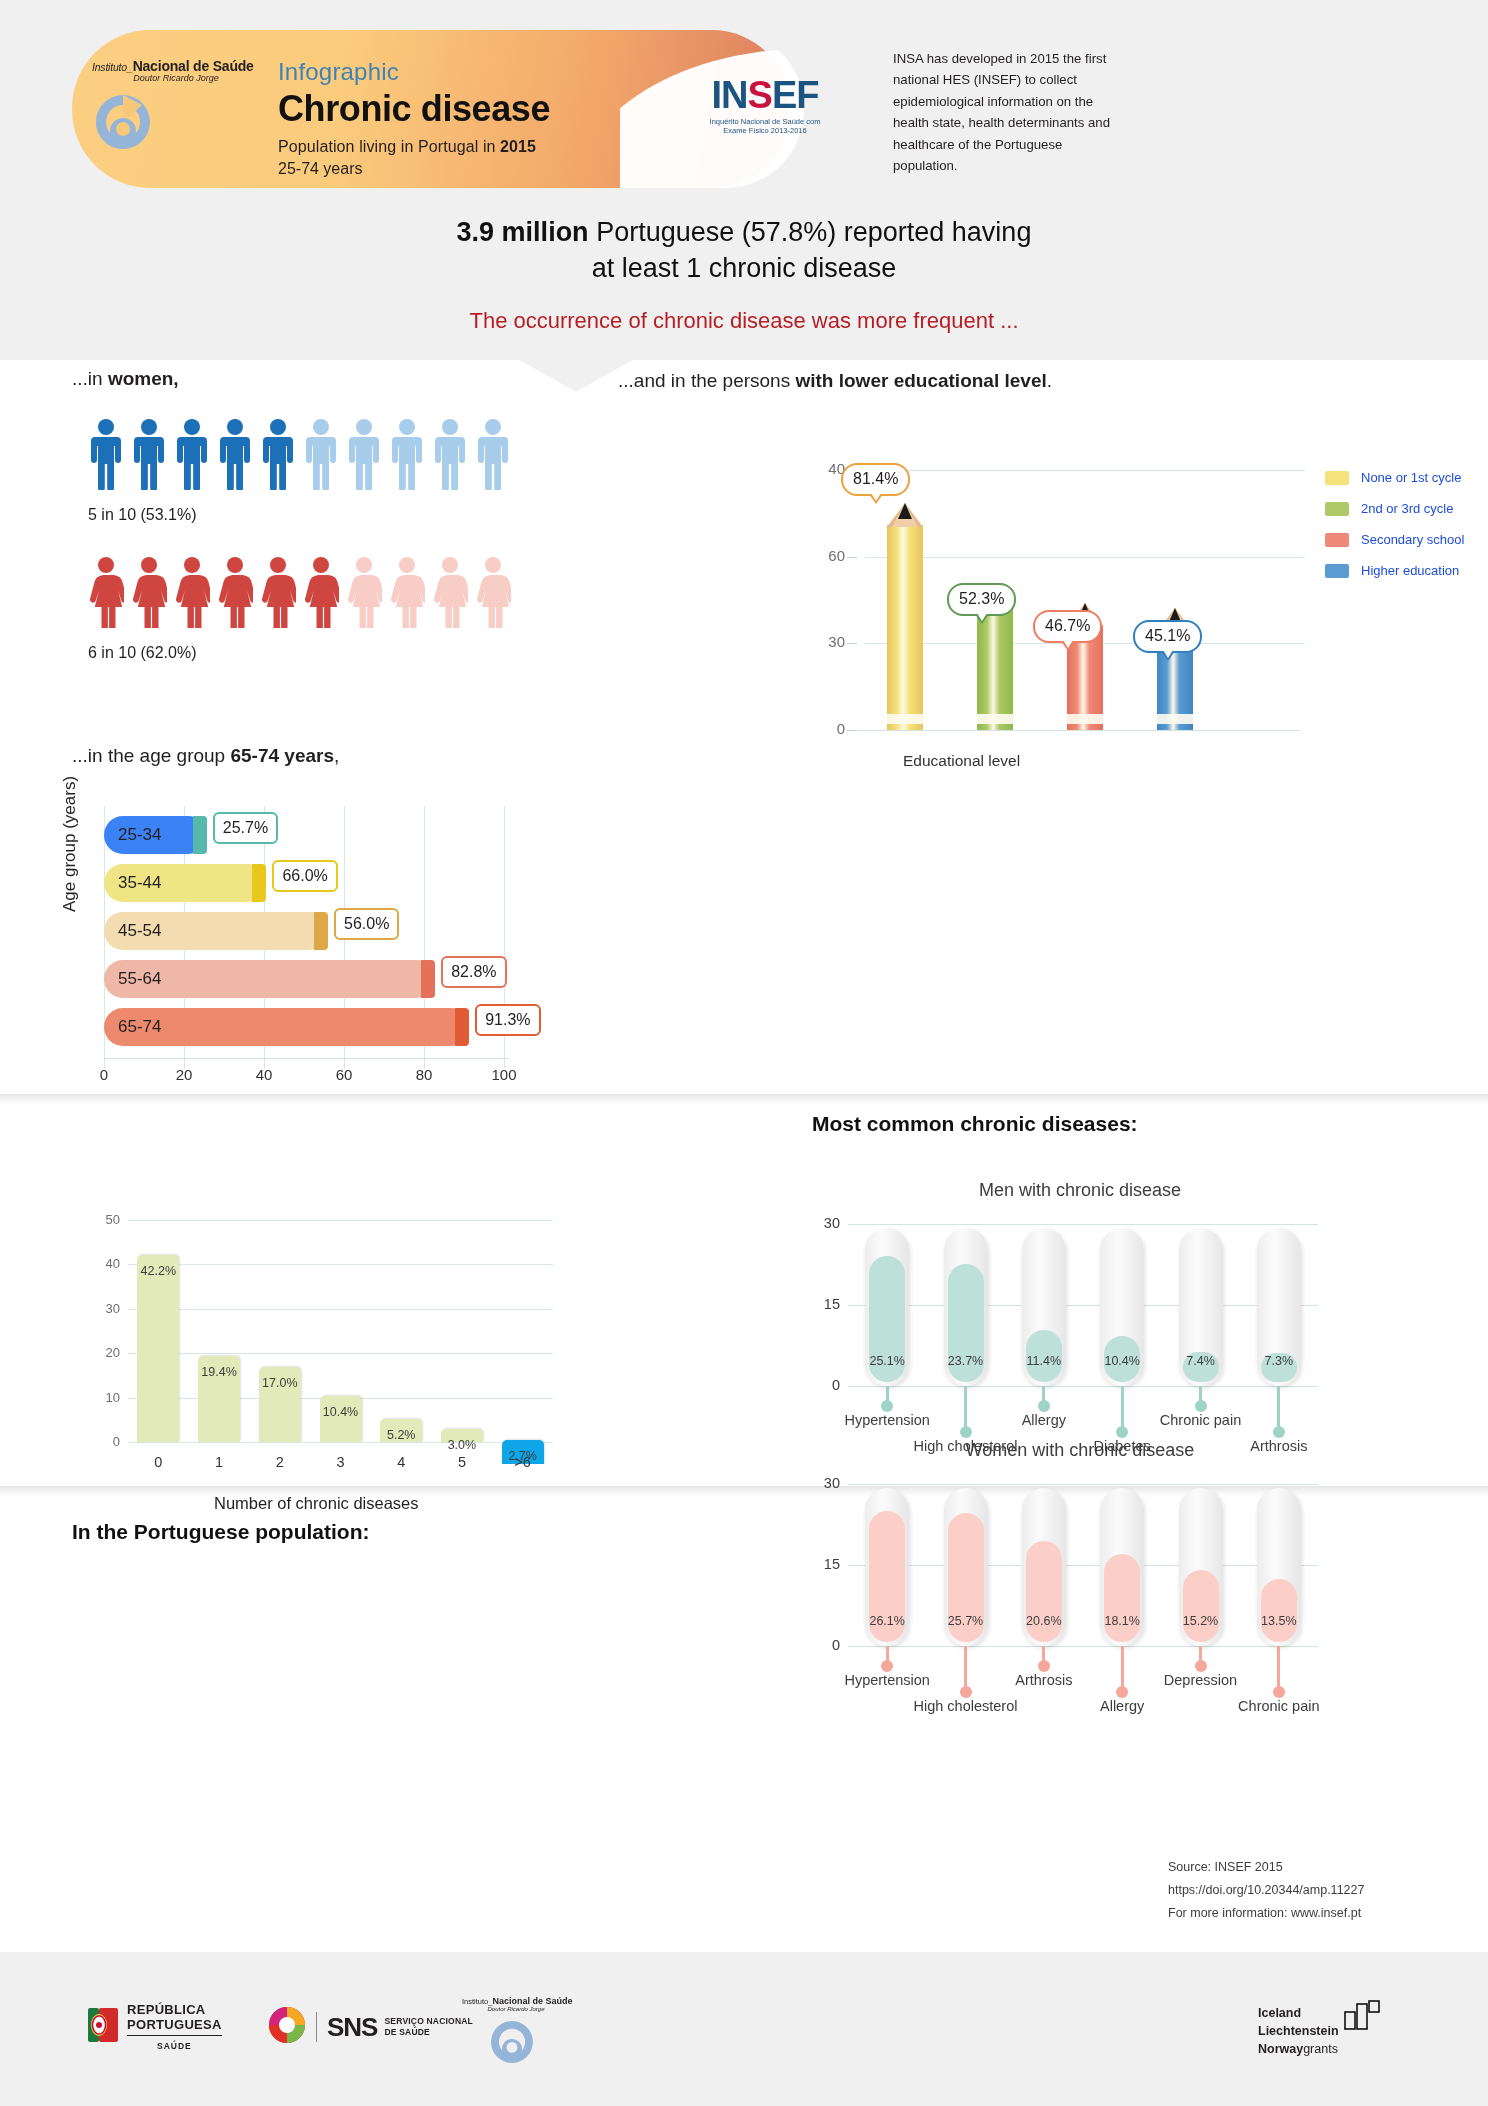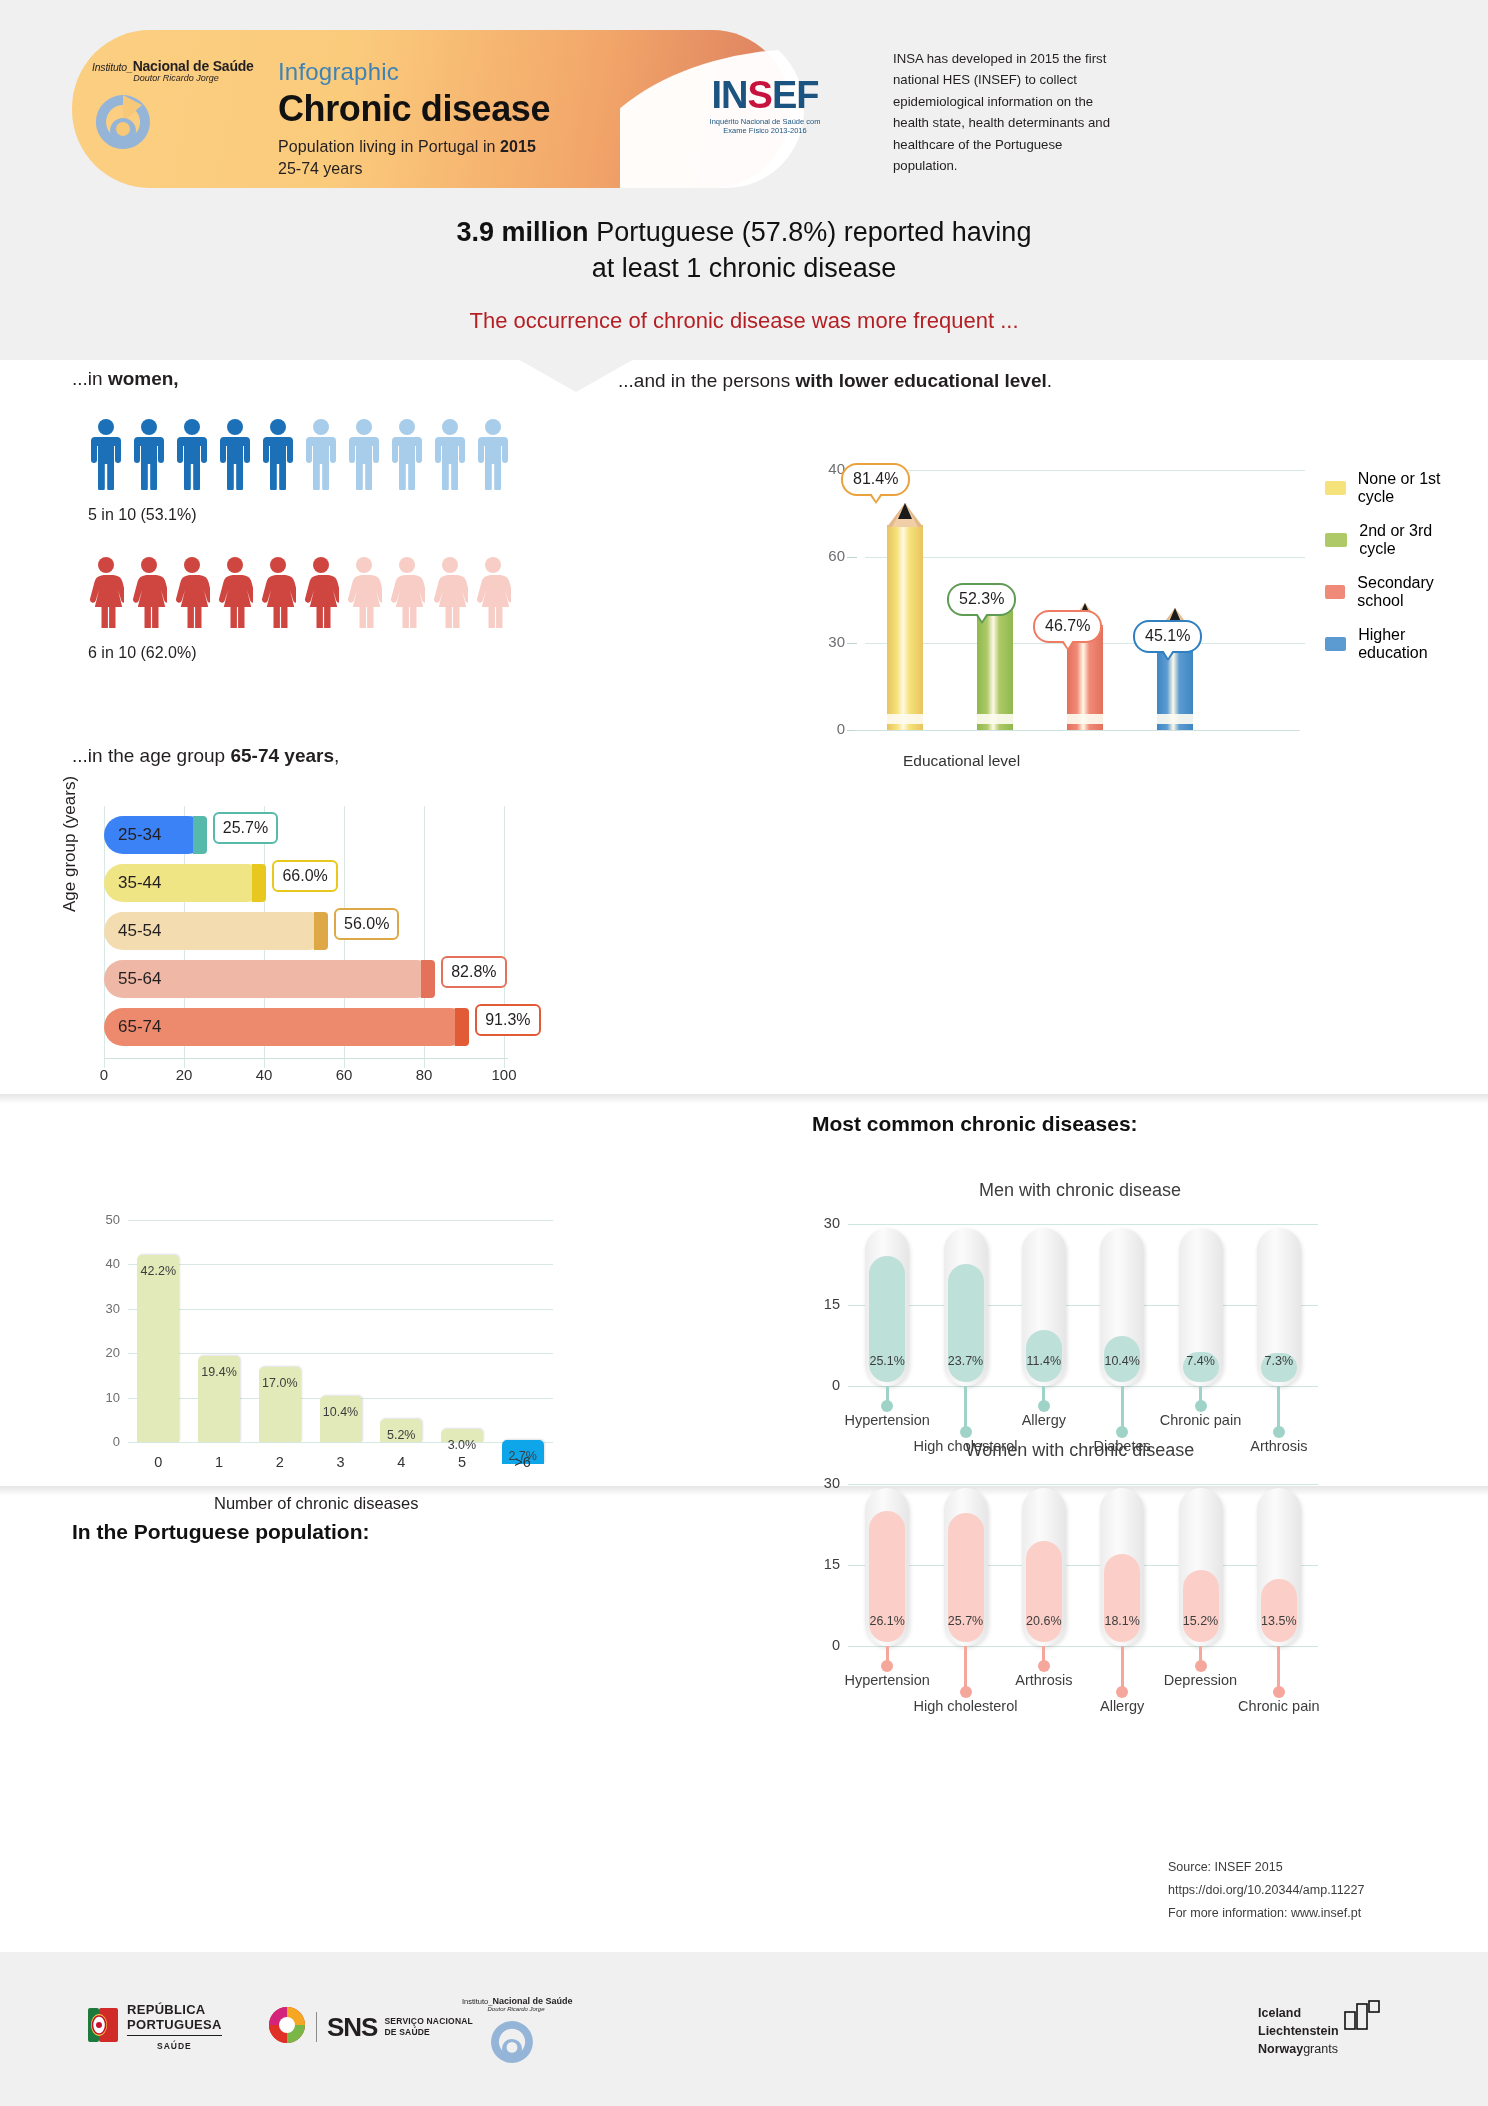--- a/index.html
+++ b/index.html
@@ -104,21 +104,21 @@
   .pencil { position: absolute; width: 36px; }
   .p-body { position:absolute; left:0; bottom:0; width:36px; }
   .p-tip { position:absolute; left:0; width:0;height:0;
            border-left:18px solid transparent;border-right:18px solid transparent; }
   .p-lead { position:absolute; left:11px; width:0;height:0;
            border-left:7px solid transparent;border-right:7px solid transparent;
            border-bottom:16px solid #1a1a1a; }
   .legend-pc { position: absolute; left: 530px; top: 45px; }
   .legend-pc .li { display:flex; align-items:center; margin-bottom: 16px; }
   .legend-pc .sw { width: 24px; height: 14px; border-radius:2px; margin-right: 12px; }
-  .legend-pc .lt { font-size: 16px; color: #000000; }
+  .legend-pc .lt { font-size: 13px; color: #1d4ed8; }
   .pc-xlabel { position:absolute; font-size:15.5px; color:#333; }
 
   
   .agechart { position: absolute; left: 70px; top: 800px; width: 520px; height: 300px; }
   .ac-grid { position:absolute; top:0; width:1px; height:262px; background:#d8e8e4;}
   .ac-bar { position:absolute; height:38px; border-radius:19px; display:flex; align-items:center; }
   .ac-bar .cap { font-size:17px; color:#231f20; margin-left:14px; }
   .ac-bar .endcap { position:absolute; right:0; top:0; width:14px; height:38px; border-radius:0 4px 4px 0; }
   .ac-lab {
     position:absolute; background:#fff; border:2px solid; border-radius:6px;

